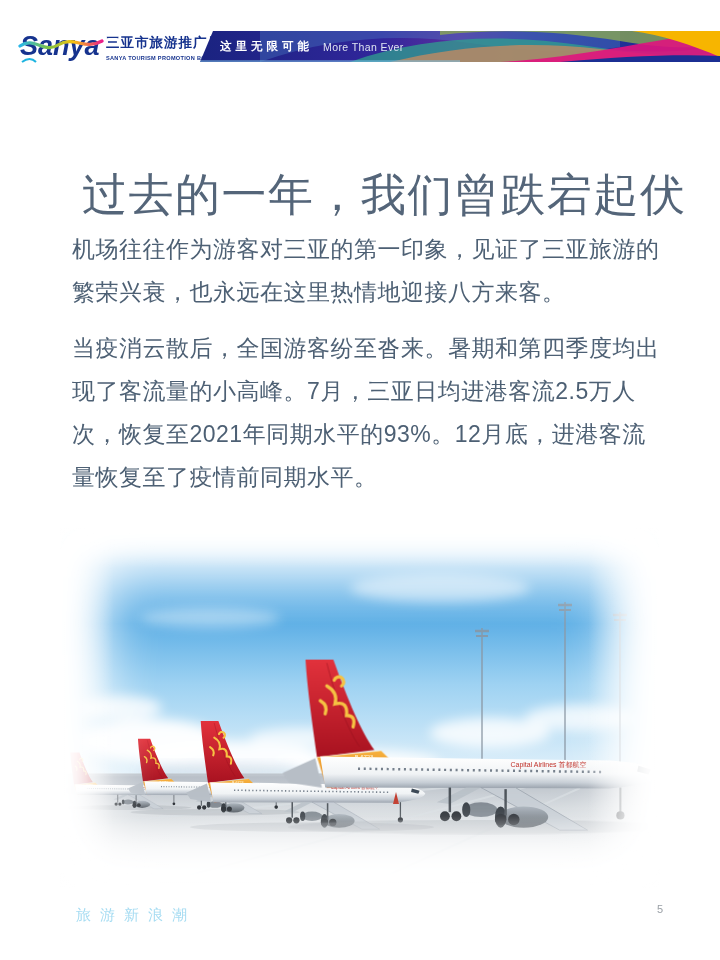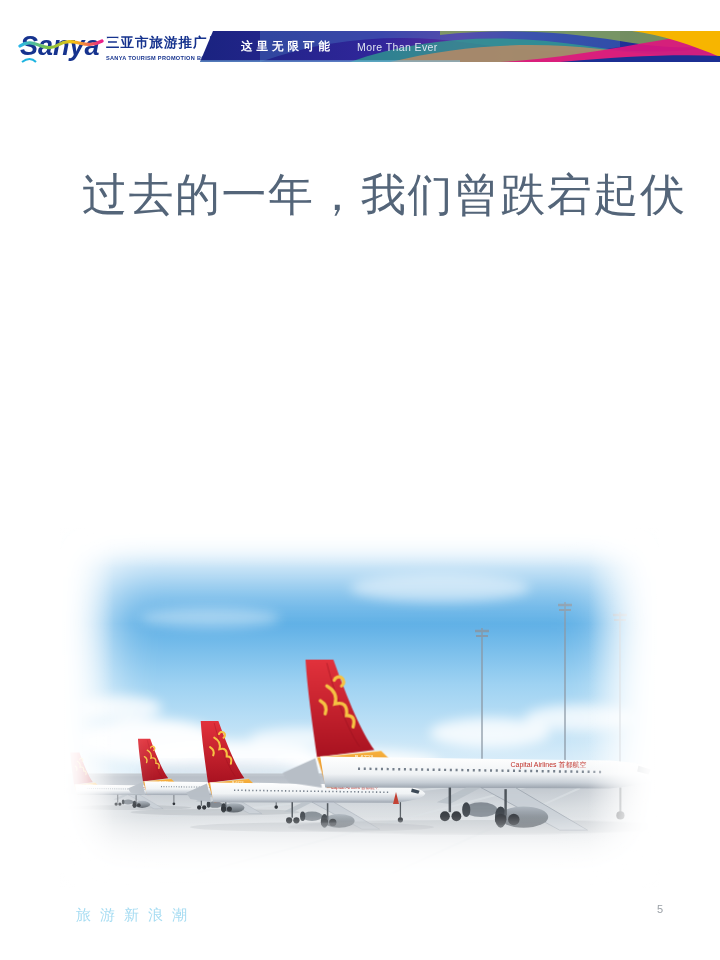--- a/index.html
+++ b/index.html
@@ -12,24 +12,24 @@
   .logo{position:absolute;left:18px;top:24px;width:86px;height:44px;}
   .org{position:absolute;left:106px;top:34px;color:#16338e;}
   .org-zh{font-size:13.5px;font-weight:bold;letter-spacing:1px;}
   .org-en{font-size:5.6px;letter-spacing:.3px;margin-top:2.5px;font-weight:bold;}
   .banner{
     position:absolute;left:200px;top:31px;right:0;height:31px;
     clip-path:polygon(13px 0,100% 0,100% 100%,0 100%);
   }
   .banner svg{position:absolute;inset:0;width:100%;height:100%;}
   .banner-text{
-    position:absolute;left:41px;top:0;height:100%;display:flex;align-items:center;
+    position:absolute;left:20px;top:0;height:100%;display:flex;align-items:center;
   }
   .tag-zh{font-size:11.5px;font-weight:bold;color:#ffffff;letter-spacing:4px;}
-  .tag-en{font-size:10.5px;color:#dfe5f2;margin-left:23px;letter-spacing:.4px;}
+  .tag-en{font-size:10.5px;color:#dfe5f2;margin-left:10px;letter-spacing:.4px;}
   
   .title{
     position:absolute;left:82px;top:135px;width:600px;
     font-size:45px;font-weight:300;color:#546579;letter-spacing:1.5px;
     white-space:nowrap;
   }
   .bodytext{
     position:absolute;left:72px;top:228px;width:590px;
     font-size:23px;line-height:43px;color:#4d6074;letter-spacing:.5px;
   }
@@ -106,20 +106,24 @@
       <rect x="0" y="29.2" width="260" height="1.8" fill="#7fc3e8" opacity="0.55"></rect>
     </svg>
     <div class="banner-text">
       <span class="tag-zh">这里无限可能</span>
       <span class="tag-en">More Than Ever</span>
     </div>
   </div>
 
   <h1 class="title">过去的一年，我们曾跌宕起伏</h1>
 
+  <div class="bodytext">
+    <p>机场往往作为游客对三亚的第一印象，见证了三亚旅游的繁荣兴衰，也永远在这里热情地迎接八方来客。</p>
+    <p>当疫消云散后，全国游客纷至沓来。暑期和第四季度均出现了客流量的小高峰。7月，三亚日均进港客流2.5万人次，恢复至2021年同期水平的93%。12月底，进港客流量恢复至了疫情前同期水平。</p>
+  </div>
 
   <div class="photo">
     <svg viewBox="0 0 600 360">
       <defs>
         <linearGradient id="sky" x1="0" y1="0" x2="0" y2="1">
           <stop offset="0" stop-color="#cfe8f8"></stop>
           <stop offset="0.12" stop-color="#8cc6ee"></stop>
           <stop offset="0.38" stop-color="#5fb0e6"></stop>
           <stop offset="0.62" stop-color="#9ed2f2"></stop>
           <stop offset="1" stop-color="#e6f3fb"></stop>

